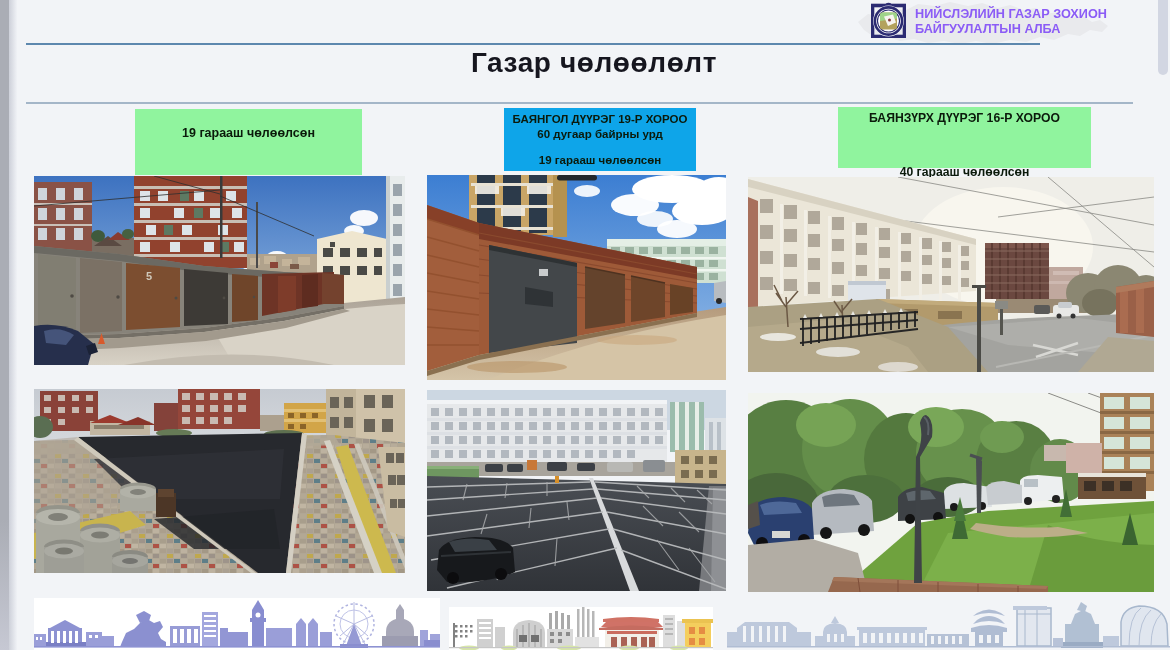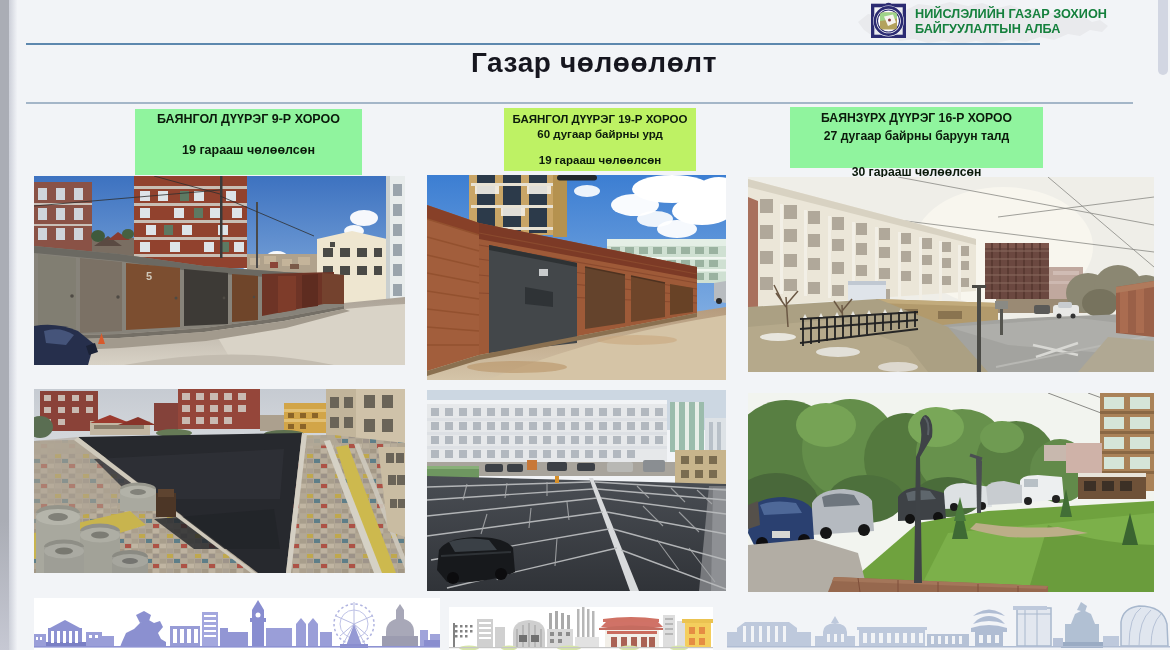--- a/index.html
+++ b/index.html
@@ -23,43 +23,41 @@
 <rect x="1.5" y="3.5" width="32" height="31" fill="none" stroke="#2b2b72" stroke-width="3.6"></rect>
 <circle cx="17.5" cy="19" r="15.4" fill="#f4f5f8"></circle>
 <circle cx="17.5" cy="19" r="13.6" fill="#ffffff" stroke="#2b2b72" stroke-width="2.6"></circle>
 <circle cx="17.5" cy="19" r="11" fill="none" stroke="#2b2b72" stroke-width="1.1"></circle>
 <rect x="9" y="10.5" width="17" height="17" rx="2.5" fill="#b3a25c"></rect>
 <path d="M9 13 q0 -2.5 2.5 -2.5 h12 q2.5 0 2.5 2.5 v3.5 l-17 2.5 z" fill="#9fd489"></path>
 <path d="M13 14.5 l9 -2 3 8 -8 3.5 z" fill="#f6f4ee"></path>
 <circle cx="18.5" cy="18" r="1.5" fill="#8a3a3a"></circle>
 </svg>
 
-<div class="abs" style="left:915px;top:7px;width:230px;color:#15803d;font-size:12.7px;font-weight:bold;line-height:15px;">НИЙСЛЭЛИЙН ГАЗАР ЗОХИОН<br>БАЙГУУЛАЛТЫН АЛБА</div>
+<div class="abs" style="left:915px;top:7px;width:230px;color:#8b5cf6;font-size:12.7px;font-weight:bold;line-height:15px;">НИЙСЛЭЛИЙН ГАЗАР ЗОХИОН<br>БАЙГУУЛАЛТЫН АЛБА</div>
 
 <div class="abs" style="left:26px;top:43px;width:1014px;height:1.5px;background:#5d88ae;"></div>
 
 <div class="abs" style="left:9px;top:47px;width:1170px;text-align:center;font-size:28px;font-weight:bold;color:#16161f;letter-spacing:0.6px;">Газар чөлөөлөлт</div>
 
 <div class="abs" style="left:26px;top:102px;width:1107px;height:1.6px;background:#a4b6c8;"></div>
 
 <div class="abs" style="left:135px;top:109px;width:227px;height:66px;background:#90f49e;color:#0b1a0b;font-weight:bold;font-size:12.5px;text-align:center;">
-<div style="margin-top:3px;">БАЯНГОЛ ДҮҮРЭГ 9-Р ХОРОО</div>
 <div style="margin-top:17px;">19 гарааш чөлөөлсөн</div>
 </div>
 
-<div class="abs" style="left:504px;top:108px;width:192px;height:63px;background:#bef264;color:#0b1a0b;font-weight:bold;font-size:11.5px;text-align:center;">
+<div class="abs" style="left:504px;top:108px;width:192px;height:63px;background:#0ea5e9;color:#0b1a0b;font-weight:bold;font-size:11.5px;text-align:center;">
 <div style="margin-top:5px;">БАЯНГОЛ ДҮҮРЭГ 19-Р ХОРОО</div>
 <div style="margin-top:3px;">60 дугаар байрны урд</div>
 <div style="margin-top:14px;">19 гарааш чөлөөлсөн</div>
 </div>
 
-<div class="abs" style="left:790px;top:107px;width:253px;height:61px;background:#90f49e;color:#0b1a0b;font-weight:bold;font-size:12.2px;text-align:center;">
+<div class="abs" style="left:838px;top:107px;width:253px;height:61px;background:#90f49e;color:#0b1a0b;font-weight:bold;font-size:12.2px;text-align:center;">
 <div style="margin-top:4px;">БАЯНЗҮРХ ДҮҮРЭГ 16-Р ХОРОО</div>
-<div style="margin-top:4px;">27 дугаар байрны баруун талд</div>
-<div style="position:absolute;left:0;top:58px;width:253px;text-align:center;">30 гарааш чөлөөлсөн</div>
+<div style="position:absolute;left:0;top:58px;width:253px;text-align:center;">40 гарааш чөлөөлсөн</div>
 </div>
 
 <svg class="abs" style="left:34px;top:176px;" width="371" height="189" viewBox="0 0 371 189">
 
 <rect width="371" height="189" fill="#c9c2b6"></rect>
 <rect width="371" height="130" fill="url(#p1sky)"></rect>
 <defs>
 <linearGradient id="p1sky" x1="0" y1="0" x2="0" y2="1">
 <stop offset="0" stop-color="#3d72c0"></stop>
         <stop offset="1" stop-color="#86aede"></stop>

